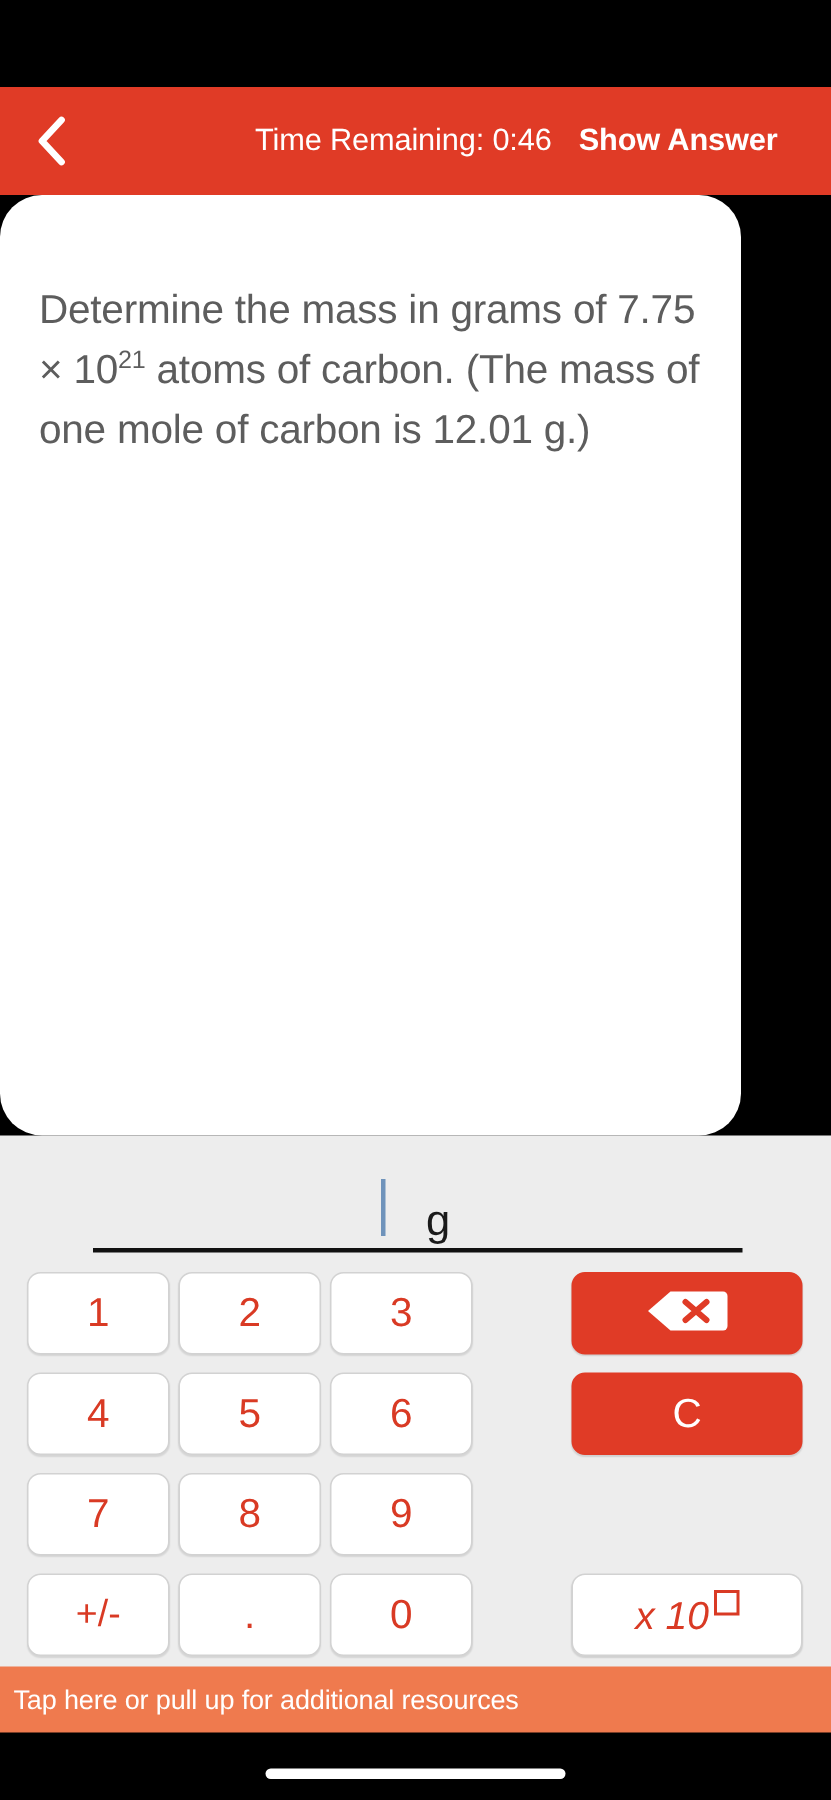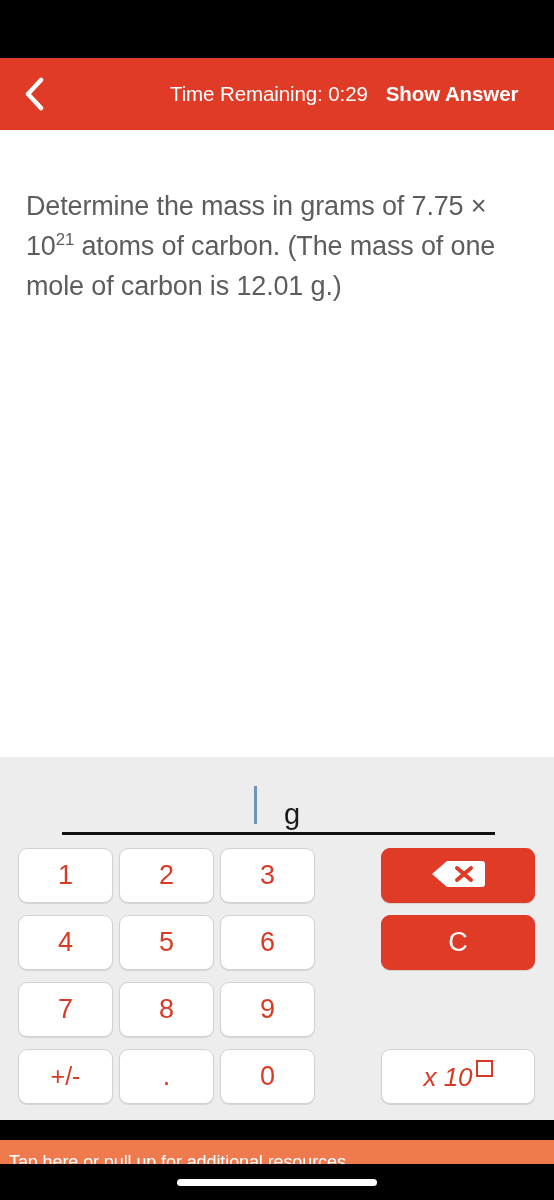--- a/index.html
+++ b/index.html
@@ -83,24 +83,25 @@
     background: transparent;
     border: none;
     font-family: inherit;
     padding: 0;
   }
 
   
   .question-area {
     position: absolute;
     top: 130px; left: 0;
-    width: 554px;
+    width: 494px;
     height: 627px;
     background: #ffffff;
     padding: 56px 15px 0 26px;
+    border-radius: 28px;
   }
 
   .question-text {
     color: #5d5d5d;
     font-size: 27px;
     line-height: 40px;
     font-weight: 400;
     letter-spacing: -0.15px;
   }
   .question-text sup {
@@ -245,21 +246,21 @@
     display: inline-block;
     width: 17px;
     height: 17px;
     border: 2px solid #D93A24;
     margin-top: -4px;
   }
 
   
   .resource-bar {
     position: absolute;
-    top: 1140px; left: 0;
+    top: 1111px; left: 0;
     width: 554px;
     height: 44px;
     background: #EF7A4E;
     display: flex;
     align-items: center;
     padding-left: 9px;
     cursor: pointer;
   }
   .resource-text {
     color: #ffffff;
@@ -296,21 +297,21 @@
   <div class="app-header">
     <button class="back-button">
       <span>
         <svg width="22" height="34" viewBox="0 0 22 34" fill="none">
           <path d="M18 3 L5 17 L18 31" stroke="#ffffff" stroke-width="4.5" stroke-linecap="round" stroke-linejoin="round"></path>
         </svg>
       </span>
     </button>
 
     <div class="header-center">
-      <span class="timer-text">Time Remaining: 0:29</span>
+      <span class="timer-text">Time Remaining: 0:46</span>
       <button class="show-answer">Show Answer</button>
     </div>
   </div>
 
   <div class="question-area">
     <div class="question-text">
       <span>Determine the mass in grams of</span>
       <span>7.75 × 10</span><sup>21</sup><span> atoms of carbon. (The</span>
       <span>mass of one mole of carbon is 12.01</span>
       <span>g.)</span>

